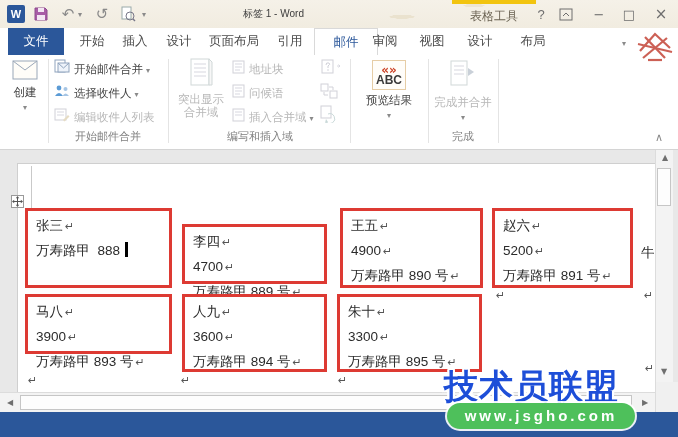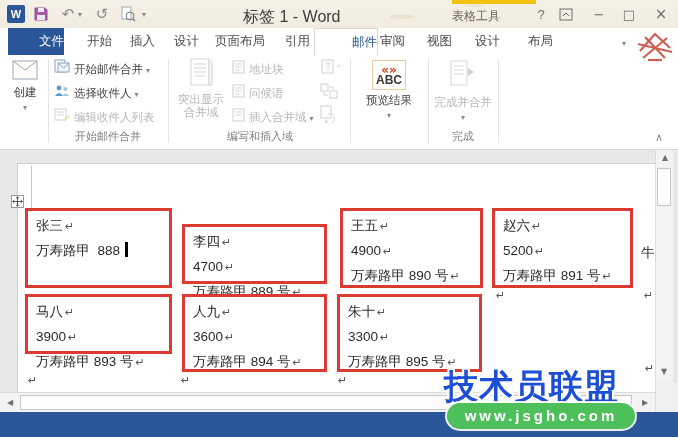--- a/index.html
+++ b/index.html
@@ -11,29 +11,29 @@
 
   
   .titlebar{left:0;top:0;width:678px;height:28px;
     background:linear-gradient(#f5f1e8,#f1ece0);}
   .titlebar .deco1{left:330px;top:0;width:180px;height:28px;background:
     radial-gradient(ellipse at 40% 60%, #e9e0ca 0 12px, transparent 13px),
     radial-gradient(ellipse at 80% 20%, #ece3cf 0 10px, transparent 11px);opacity:.8}
   .qat-btn{top:4px;height:20px;line-height:20px;color:#8a8a8a;font-size:15px;text-align:center}
   .word-logo{left:7px;top:5px;width:18px;height:18px;background:#2b579a;border-radius:2px;
     color:#fff;font-weight:bold;font-size:11px;text-align:center;line-height:18px}
-  .win-title{left:243px;top:7px;color:#3d3d3d;font-size:16px}
-  .ctx-tool{left:452px;top:0;width:84px;height:28px;}
+  .win-title{left:243px;top:7px;color:#3d3d3d;font-size:10px}
+  .ctx-tool{left:452px;top:0;width:84px;height:28px;text-align:center}
   .ctx-tool .bar{position:absolute;left:0;top:0;width:84px;height:4px;background:#f2c40f}
   .ctx-tool .lbl{position:absolute;left:0;top:8px;width:84px;color:#6b6353;font-size:12px}
   .winbtn{top:5px;width:26px;height:19px;text-align:center;line-height:19px;color:#6e6e6e;font-size:13px}
 
   
   .tabrow{left:0;top:28px;width:678px;height:27px;background:#fff}
-  .tab{top:28px;height:27px;line-height:27px;font-size:12.5px;color:#4a4a4a;text-align:right}
+  .tab{top:28px;height:27px;line-height:27px;font-size:12.5px;color:#4a4a4a;text-align:center}
   .tab-file{left:8px;width:56px;background:#2b579a;color:#fff}
   .tab-active{background:#fff;color:#2b579a;border:1px solid #d9d9d9;border-bottom:none}
   .seal{left:634px;top:29px;z-index:6}
 
   
   .ribbon{left:0;top:55px;width:678px;height:95px;background:#fff;border-bottom:1px solid #d4d4d4}
   .vsep{top:59px;width:1px;height:84px;background:#e4e4e4}
   .bigbtn{text-align:center;font-size:11.5px;color:#444}
   .bigbtn .cap{display:block;margin-top:3px}
   .dd{color:#8a8a8a;font-size:8px;line-height:8px}

